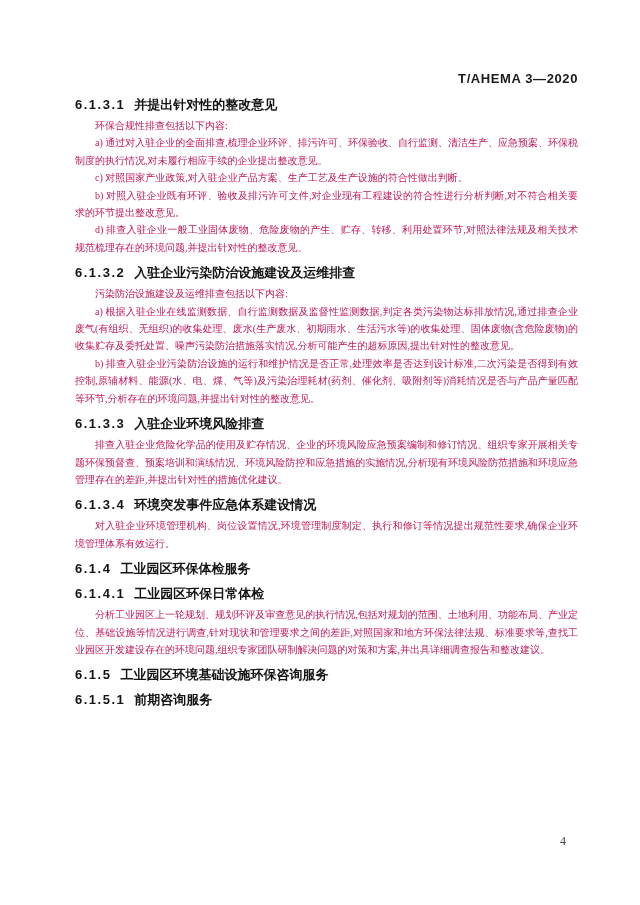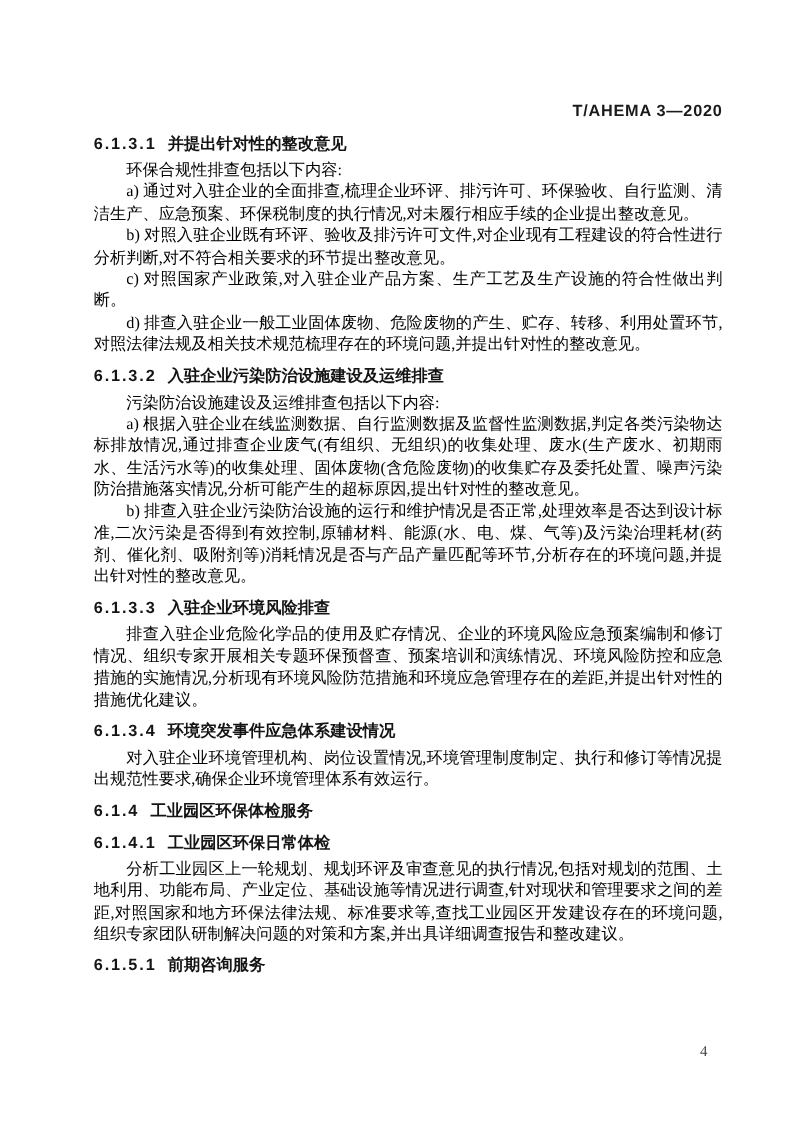--- a/index.html
+++ b/index.html
@@ -8,21 +8,21 @@
     background: #fdfdfd;
     overflow: hidden;
     position: relative;
   }
   .page {
     position: absolute; inset: 0;
     background: #ffffff;
   }
   .content {
     position: absolute;
-    left: 75px; top: 82px; width: 503px;
+    left: 75px; top: 72px; width: 503px;
   }
   .doc-header {
     text-align: right;
     font-family: "Liberation Sans", sans-serif;
     font-weight: 700;
     font-size: 13px;
     letter-spacing: 0.6px;
     color: #1a1a1a;
     margin-bottom: 10px;
     line-height: 14px;
@@ -36,26 +36,26 @@
     line-height: 17px;
     white-space: nowrap;
   }
   .clause-num {
     letter-spacing: 1.5px;
     margin-right: 9px;
     text-align: center;
   }
   .para {
     font-family: "Liberation Serif", serif;
-    font-size: 13px;
+    font-size: 10px;
     line-height: 17.4px;
     margin: 0;
     text-align: justify;
     text-indent: 2em;
-    color: #000000;
+    color: #be185d;
   }
   .page-number {
     position: absolute;
     right: 74px; bottom: 56px;
     font-family: "Liberation Serif", serif;
     font-size: 12px;
     color: #444444;
   }
 </style>
 </head>
@@ -63,31 +63,32 @@
 
 <div class="page">
   <div class="content">
     <div class="doc-header">
       <span>T/AHEMA 3—2020</span>
     </div>
     <div id="blocks">
         <div class="heading"><span class="clause-num">6.1.3.1</span><span class="clause-title">并提出针对性的整改意见</span></div>
         <p class="para">环保合规性排查包括以下内容:</p>
         <p class="para">a) 通过对入驻企业的全面排查,梳理企业环评、排污许可、环保验收、自行监测、清洁生产、应急预案、环保税制度的执行情况,对未履行相应手续的企业提出整改意见。</p>
+        <p class="para">c) 对照国家产业政策,对入驻企业产品方案、生产工艺及生产设施的符合性做出判断。</p>
         <p class="para">b) 对照入驻企业既有环评、验收及排污许可文件,对企业现有工程建设的符合性进行分析判断,对不符合相关要求的环节提出整改意见。</p>
-        <p class="para">c) 对照国家产业政策,对入驻企业产品方案、生产工艺及生产设施的符合性做出判断。</p>
         <p class="para">d) 排查入驻企业一般工业固体废物、危险废物的产生、贮存、转移、利用处置环节,对照法律法规及相关技术规范梳理存在的环境问题,并提出针对性的整改意见。</p>
         <div class="heading"><span class="clause-num">6.1.3.2</span><span class="clause-title">入驻企业污染防治设施建设及运维排查</span></div>
         <p class="para">污染防治设施建设及运维排查包括以下内容:</p>
         <p class="para">a) 根据入驻企业在线监测数据、自行监测数据及监督性监测数据,判定各类污染物达标排放情况,通过排查企业废气(有组织、无组织)的收集处理、废水(生产废水、初期雨水、生活污水等)的收集处理、固体废物(含危险废物)的收集贮存及委托处置、噪声污染防治措施落实情况,分析可能产生的超标原因,提出针对性的整改意见。</p>
         <p class="para">b) 排查入驻企业污染防治设施的运行和维护情况是否正常,处理效率是否达到设计标准,二次污染是否得到有效控制,原辅材料、能源(水、电、煤、气等)及污染治理耗材(药剂、催化剂、吸附剂等)消耗情况是否与产品产量匹配等环节,分析存在的环境问题,并提出针对性的整改意见。</p>
         <div class="heading"><span class="clause-num">6.1.3.3</span><span class="clause-title">入驻企业环境风险排查</span></div>
         <p class="para">排查入驻企业危险化学品的使用及贮存情况、企业的环境风险应急预案编制和修订情况、组织专家开展相关专题环保预督查、预案培训和演练情况、环境风险防控和应急措施的实施情况,分析现有环境风险防范措施和环境应急管理存在的差距,并提出针对性的措施优化建议。</p>
         <div class="heading"><span class="clause-num">6.1.3.4</span><span class="clause-title">环境突发事件应急体系建设情况</span></div>
         <p class="para">对入驻企业环境管理机构、岗位设置情况,环境管理制度制定、执行和修订等情况提出规范性要求,确保企业环境管理体系有效运行。</p>
         <div class="heading"><span class="clause-num">6.1.4</span><span class="clause-title">工业园区环保体检服务</span></div>
         <div class="heading"><span class="clause-num">6.1.4.1</span><span class="clause-title">工业园区环保日常体检</span></div>
         <p class="para">分析工业园区上一轮规划、规划环评及审查意见的执行情况,包括对规划的范围、土地利用、功能布局、产业定位、基础设施等情况进行调查,针对现状和管理要求之间的差距,对照国家和地方环保法律法规、标准要求等,查找工业园区开发建设存在的环境问题,组织专家团队研制解决问题的对策和方案,并出具详细调查报告和整改建议。</p>
+        <div class="heading"><span class="clause-num">6.1.5</span><span class="clause-title">工业园区环境基础设施环保咨询服务</span></div>
         <div class="heading"><span class="clause-num">6.1.5.1</span><span class="clause-title">前期咨询服务</span></div>
       </div>
   </div>
   <div class="page-number">4</div>
 </div>
 
 </body></html>

